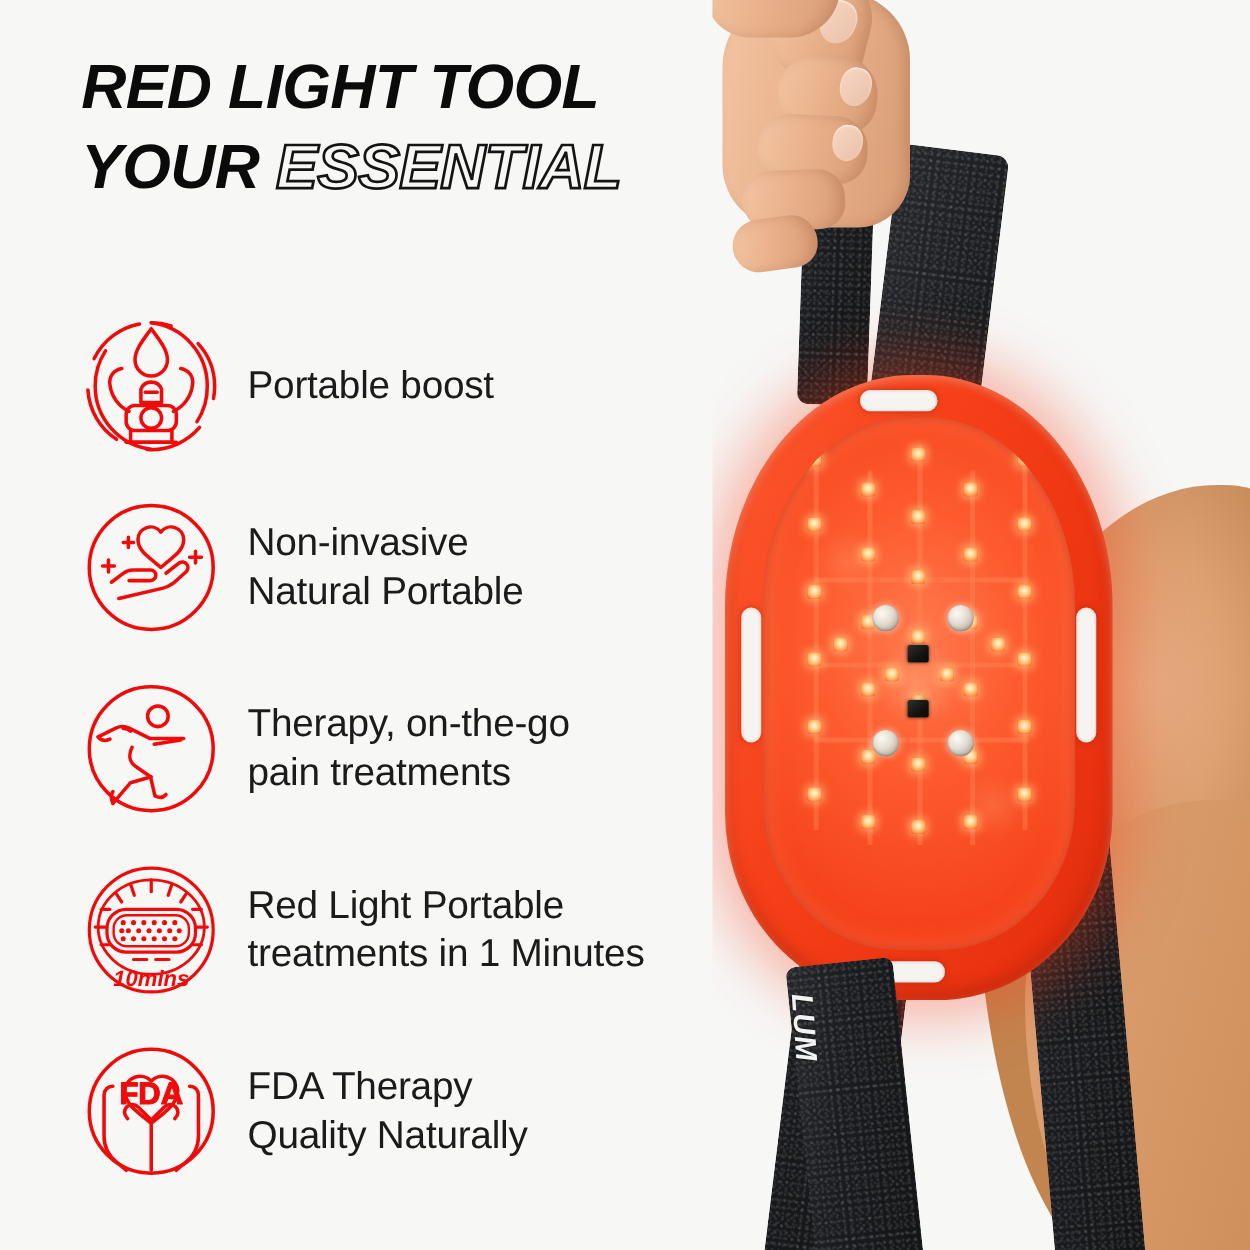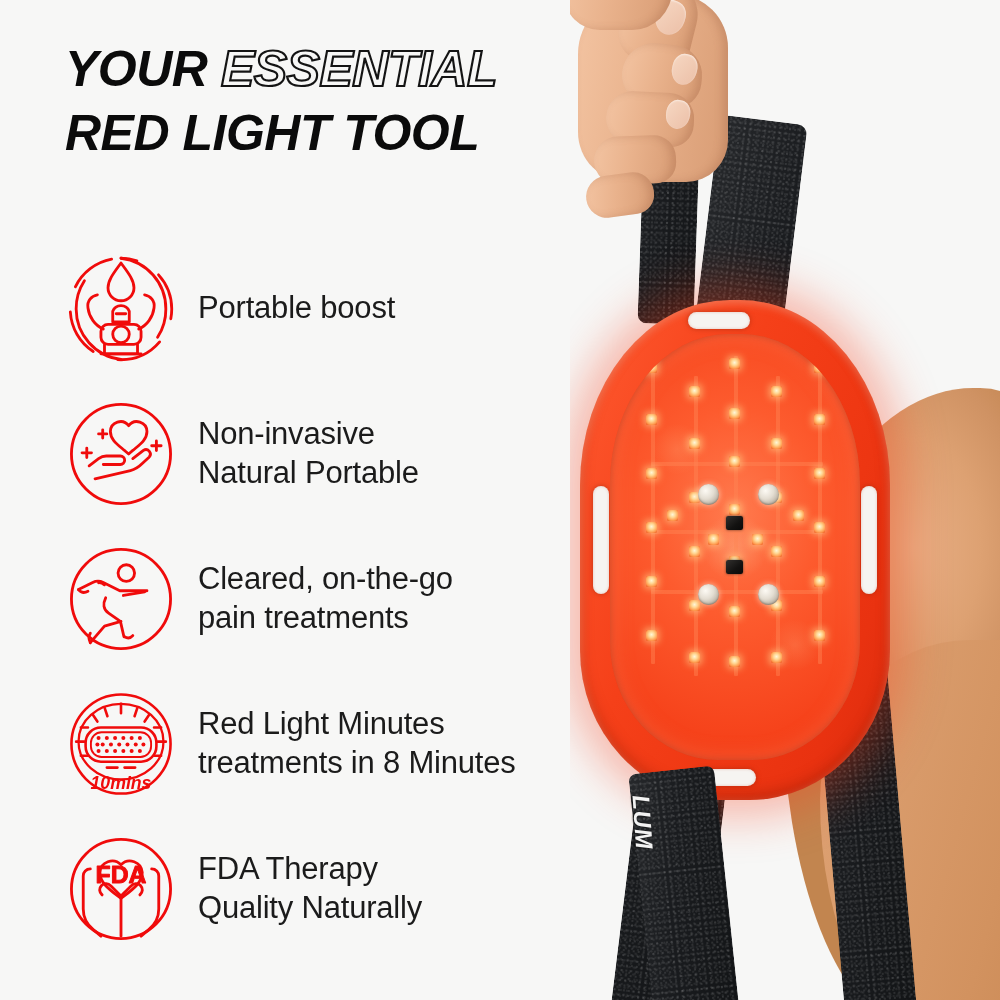--- a/index.html
+++ b/index.html
@@ -187,25 +187,25 @@
     letter-spacing:1px;
     white-space:nowrap;
     text-shadow:0 1px 2px rgba(0,0,0,.85);
     overflow:hidden;
   }
 </style>
 </head>
 <body>
 
 <div class="headline">
+  <div class="headline-line hl-solid">RED LIGHT TOOL</div>
   <div class="headline-line">
     <span class="hl-solid">YOUR</span>
     <span class="hl-outline">ESSENTIAL</span>
   </div>
-  <div class="headline-line hl-solid">RED LIGHT TOOL</div>
 </div>
 
 <div class="features">
 
   <div class="feature-row">
     <div class="feature-icon">
       <svg viewBox="0 0 100 100" fill="none" stroke="#f00b0b" stroke-width="2.4" stroke-linecap="round" stroke-linejoin="round">
         <path d="M50 7a43 43 0 1 0 0 86 43 43 0 0 0 0-86" stroke-dasharray="40 22" stroke-dashoffset="-8"></path>
         <circle cx="50" cy="50" r="43" stroke-opacity="0"></circle>
         <path d="M19 26a43 43 0 0 0-7 24 43 43 0 0 0 38 42.7M50 7a43 43 0 0 1 38 43 43 43 0 0 1-7 24"></path>
@@ -252,21 +252,21 @@
         <path d="M14 42c2 2.5 5 3 8 1.5"></path>
         <path d="M36 38c-1.5-1.3-3.2-1.9-5-1.8"></path>
         <path d="M37 49c-2.5 5-2 10 2.5 13l10 7 3 13"></path>
         <path d="M50 69l-14 4-12 14"></path>
         <path d="M24 87c-1.5-3-1.5-5.5 0-8"></path>
         <path d="M53 82c2.5 1.5 5 1.3 7-1"></path>
         <path d="M52 47l18-3"></path>
       </svg>
     </div>
     <div class="feature-text">
-      <span>Cleared, on-the-go</span><br>
+      <span>Therapy, on-the-go</span><br>
       <span>pain treatments</span>
     </div>
   </div>
 
   <div class="feature-row">
     <div class="feature-icon">
       <svg viewBox="0 0 100 100" fill="none" stroke="#f00b0b" stroke-width="2.2" stroke-linecap="round" stroke-linejoin="round">
         <circle cx="50" cy="50" r="42"></circle>
         <ellipse cx="50" cy="48" rx="36" ry="32" stroke-width="1.9"></ellipse>
         <rect x="20" y="36" width="60" height="29" rx="13"></rect>
@@ -292,22 +292,22 @@
           <circle cx="59" cy="56" r="1.7"></circle>
             <circle cx="66" cy="56" r="1.7"></circle>
         </g>
         <path d="M50 16v8M36 19l2.5 7.5M64 19l-2.5 7.5M26 25l4 6M74 25l-4 6"></path>
         <path d="M12 48h7M81 48h7M16 36h6M78 36h6M16 60h6M78 60h6"></path>
         <path d="M38 70h9M53 70h9"></path>
         <text x="50" y="88" font-family="Liberation Sans, sans-serif" font-size="15" font-weight="bold" font-style="italic" fill="#f00b0b" stroke="none" text-anchor="middle">10mins</text>
       </svg>
     </div>
     <div class="feature-text">
-      <span>Red Light Minutes</span><br>
-      <span>treatments in 8 Minutes</span>
+      <span>Red Light Portable</span><br>
+      <span>treatments in 1 Minutes</span>
     </div>
   </div>
 
   <div class="feature-row">
     <div class="feature-icon">
       <svg viewBox="0 0 100 100" fill="none" stroke="#f00b0b" stroke-width="2.4" stroke-linecap="round" stroke-linejoin="round">
         <circle cx="50" cy="50" r="42"></circle>
         <path d="M50 58c-9-7-18-13-18-22a10.5 10.5 0 0 1 18-6.5A10.5 10.5 0 0 1 68 36c0 9-9 15-18 22z"></path>
         <path d="M24 33c-3.5 0-6 2.6-6 6v28c0 7 3 13 8.5 17.5L33 90"></path>
         <path d="M76 33c3.5 0 6 2.6 6 6v28c0 7-3 13-8.5 17.5L67 90"></path>

